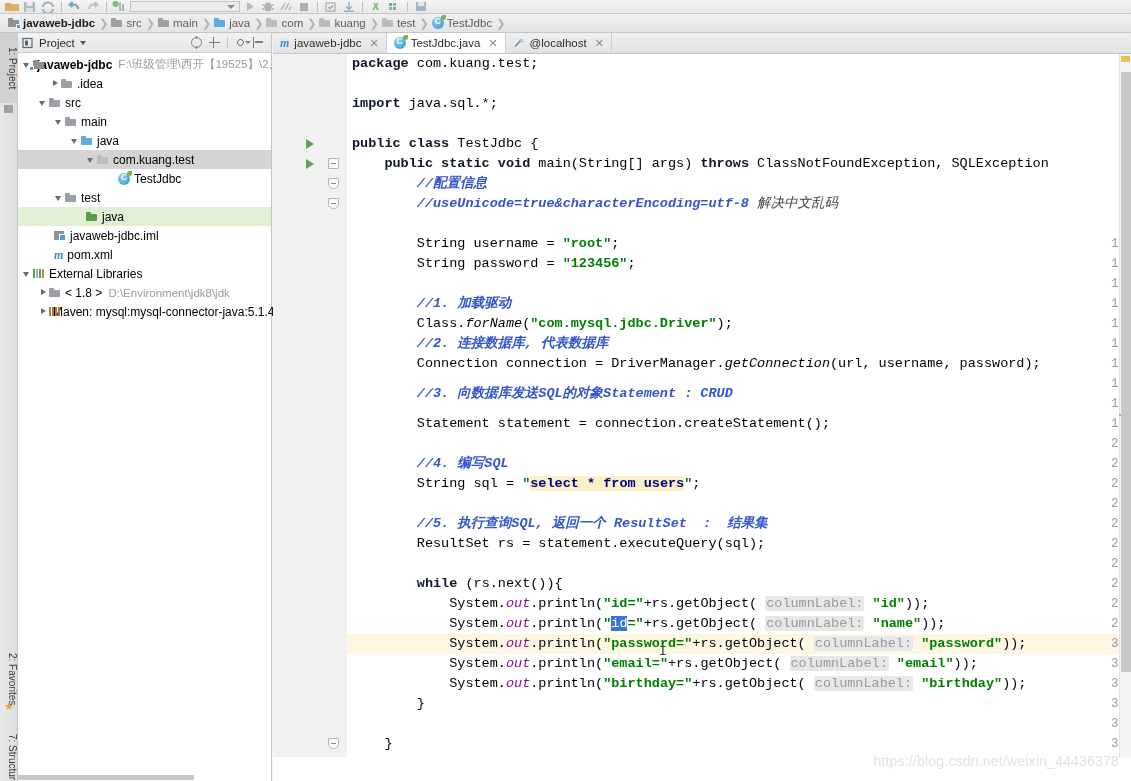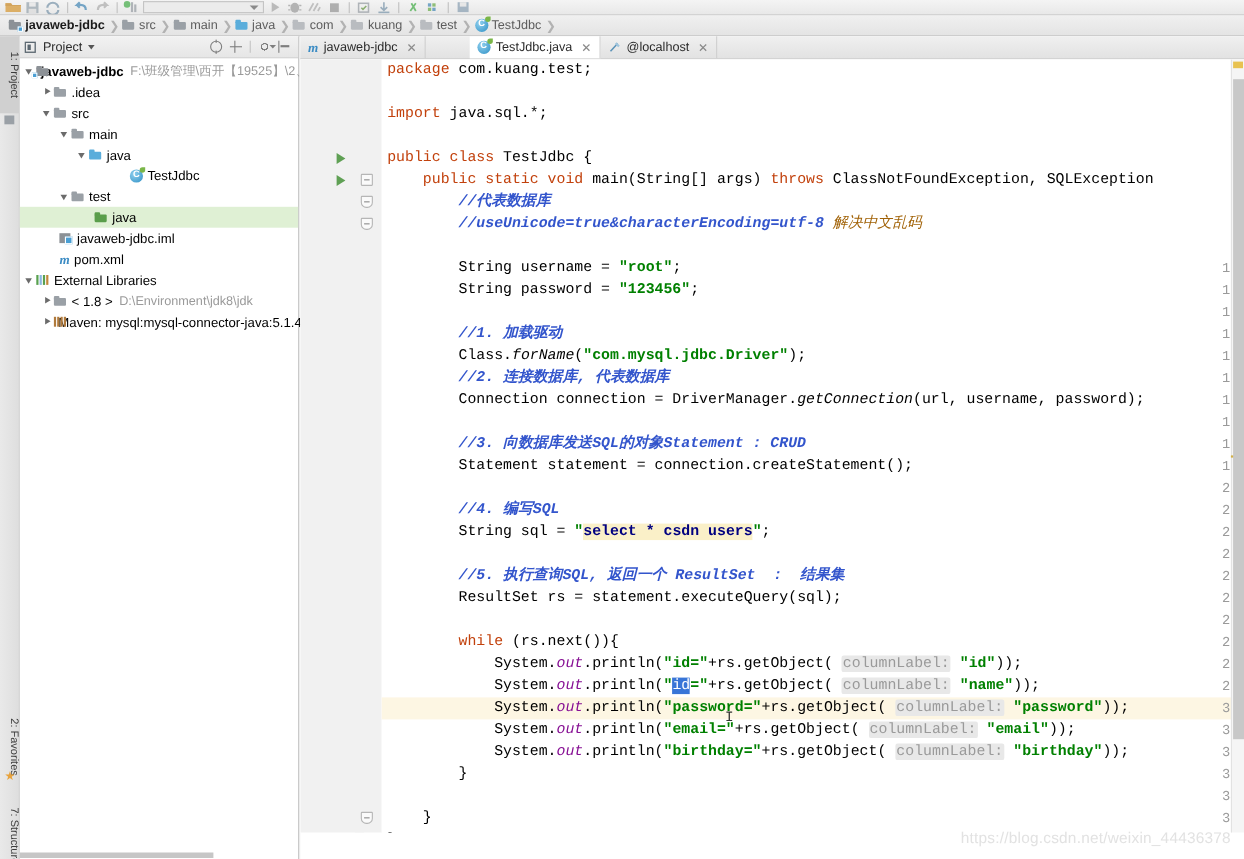--- a/index.html
+++ b/index.html
@@ -148,21 +148,21 @@
   .maven-lib i{position:absolute;top:1px;width:2px;height:9px;background:#b07a3c;}
   .maven-lib i:nth-child(1){left:0;} .maven-lib i:nth-child(2){left:3px;}
   .maven-lib i:nth-child(3){left:6px;} .maven-lib i:nth-child(4){left:9px;}
 
   
   .editor-wrap { position:absolute; left:273px; top:33px; width:858px; height:748px; background:#fff; }
   .tabbar { height:21px; background:linear-gradient(to bottom,#f0f0f0,#e2e2e2);
      border-bottom:1px solid #c5c5c5; display:flex; align-items:stretch; }
   .etab { display:flex; align-items:center; padding:0 7px; gap:5px; font-size:11.5px;
      border-right:1px solid #cfcfcf; color:#2b2b2b; position:relative; }
-  .etab.active { background:#fff;margin-left:40px; }
+  .etab.active { background:#fff; }
   .etab .x { color:#8a8a8a; font-size:11px; margin-left:3px; }
   .tab-filler { flex:1; }
 
   .code-area { position:absolute; top:21px; left:0; width:858px; height:703px;
      background:#fff; overflow:hidden; }
   .gutter { position:absolute; left:0; top:0; width:58px; height:703px;
      background:#f1f1f1; border-right:0px; }
   .foldbar { position:absolute; left:50px; top:0; width:24px; height:703px; background:#f1f1f1;}
   .codecol-bg { position:absolute; left:74px; top:0; right:12px; height:703px; background:#fff;}
   .gutter-line { position:absolute; right:5px; width:50px; text-align:right;
@@ -171,24 +171,24 @@
      border-top:5px solid transparent; border-bottom:5px solid transparent;
      border-left:8px solid #5fa054; }
   .fold { position:absolute; left:55px; width:11px; height:11px; border:1px solid #b6b6b6;
      background:#fafafa; border-radius:1px;}
   .fold:after{content:"";position:absolute;left:2px;top:4px;width:5px;height:1px;background:#8a8a8a;}
   .fold.tick { border-radius:1px 1px 5px 5px; }
 
   .codeline { position:absolute; left:79px; height:20px; line-height:20px;
      font-family:"Liberation Mono",monospace; font-size:13.5px; white-space:pre; color:#000; }
   .hl-row { position:absolute; left:74px; right:12px; height:20px; background:#fdf6e3; }
-  .kw  { color:#c2410c; font-weight:normal; }
+  .kw  { color:#0f172a; font-weight:bold; }
   .str { color:#008000; font-weight:bold; }
   .cmt-blue { color:#3355cc; font-style:italic; font-weight:bold; }
-  .cmt-grey { color:#a16207; font-style:italic;margin-top:12px; }
+  .cmt-grey { color:#404040; font-style:italic;margin-top:12px; }
   .ital { font-style:italic; }
   .purple { color:#871094; font-style:italic; }
   .hint { background:#e8e8e8; color:#9a9a9a; border-radius:2px; padding:0 1px; font-style:normal;}
   .sqlhl { background:#faf0c8; }
   .sqlkw { color:#000080; font-weight:bold; }
   .selblock { background:#3875d7; color:#fff; }
 
   
   .markerbar { position:absolute; right:0; top:21px; width:12px; height:703px;
      background:#f5f5f5; border-left:1px solid #e2e2e2;}
@@ -385,21 +385,21 @@
 
       <div class="trow" style="padding-left:4px">
         <span class="arrow down"></span>
         <span class="ficon mod">
             <span class="badge"></span>
           </span>
         <span class="tlabel bold">javaweb-jdbc</span>
         <span class="tpath">F:\班级管理\西开【19525】\2、什</span>
       </div>
 
-      <div class="trow" style="padding-left:20px">
+      <div class="trow" style="padding-left:32px">
         <span class="arrow right"></span>
         <span class="ficon"></span>
         <span class="tlabel">.idea</span>
       </div>
 
       <div class="trow" style="padding-left:20px">
         <span class="arrow down"></span>
         <span class="ficon"></span>
         <span class="tlabel">src</span>
       </div>
@@ -409,20 +409,25 @@
         <span class="ficon"></span>
         <span class="tlabel">main</span>
       </div>
 
       <div class="trow" style="padding-left:52px">
         <span class="arrow down"></span>
         <span class="ficon blue"></span>
         <span class="tlabel">java</span>
       </div>
 
+      <div class="trow sel-grey" style="padding-left:68px">
+        <span class="arrow down"></span>
+        <span class="ficon pkg"></span>
+        <span class="tlabel">com.kuang.test</span>
+      </div>
 
       <div class="trow" style="padding-left:100px">
         <span class="cicon">
             <span class="leaf"></span>
           </span>
         <span class="tlabel">TestJdbc</span>
       </div>
 
 
       <div class="trow" style="padding-left:36px">
@@ -559,32 +564,32 @@
 
       <div class="fold" style="top:104px"></div>
       <div class="fold tick" style="top:124px"></div>
       <div class="fold tick" style="top:144px"></div>
       <div class="fold tick" style="top:684px"></div>
 
       <div class="codeline" style="top:0px"><span class="kw">package</span> com.kuang.test;</div>
       <div class="codeline" style="top:40px"><span class="kw">import</span> java.sql.*;</div>
       <div class="codeline" style="top:100px">    <span class="kw">public static void</span> main(String[] args) <span class="kw">throws</span> ClassNotFoundException, SQLException</div>
       <div class="codeline" style="top:80px"><span class="kw">public class</span> TestJdbc {</div>
-      <div class="codeline cmt-blue" style="top:120px">        //代表数据库</div>
+      <div class="codeline cmt-blue" style="top:120px">        //配置信息</div>
       <div class="codeline" style="top:140px">        <span class="cmt-blue">//useUnicode=true&amp;characterEncoding=utf-8</span> <span class="cmt-grey">解决中文乱码</span></div>
       <div class="codeline" style="top:180px">        String username = <span class="str">"root"</span>;</div>
       <div class="codeline" style="top:200px">        String password = <span class="str">"123456"</span>;</div>
       <div class="codeline cmt-blue" style="top:240px">        //1. 加载驱动</div>
       <div class="codeline" style="top:260px">        Class.<span class="ital">forName</span>(<span class="str">"com.mysql.jdbc.Driver"</span>);</div>
       <div class="codeline cmt-blue" style="top:280px">        //2. 连接数据库, 代表数据库</div>
       <div class="codeline" style="top:300px">        Connection connection = DriverManager.<span class="ital">getConnection</span>(url, username, password);</div>
-      <div class="codeline cmt-blue" style="top:340px">        //3. 向数据库发送SQL的对象Statement : CRUD</div>
+      <div class="codeline cmt-blue" style="top:330px">        //3. 向数据库发送SQL的对象Statement : CRUD</div>
       <div class="codeline" style="top:360px">        Statement statement = connection.createStatement();</div>
       <div class="codeline cmt-blue" style="top:400px">        //4. 编写SQL</div>
-      <div class="codeline" style="top:420px">        String sql = <span class="str">"</span><span class="sqlhl"><span class="sqlkw">select</span> <span class="sqlkw">*</span> <span class="sqlkw">csdn</span> <span class="sqlkw">users</span></span><span class="str">"</span>;</div>
+      <div class="codeline" style="top:420px">        String sql = <span class="str">"</span><span class="sqlhl"><span class="sqlkw">select</span> <span class="sqlkw">*</span> <span class="sqlkw">from</span> <span class="sqlkw">users</span></span><span class="str">"</span>;</div>
       <div class="codeline cmt-blue" style="top:460px">        //5. 执行查询SQL, 返回一个 ResultSet  :  结果集</div>
       <div class="codeline" style="top:480px">        ResultSet rs = statement.executeQuery(sql);</div>
       <div class="codeline" style="top:520px">        <span class="kw">while</span> (rs.next()){</div>
       <div class="codeline" style="top:540px">            System.<span class="purple">out</span>.println(<span class="str">"id="</span>+rs.getObject( <span class="hint">columnLabel:</span> <span class="str">"id"</span>));</div>
       <div class="codeline" style="top:560px">            System.<span class="purple">out</span>.println(<span class="str">"</span><span class="selblock">id</span><span class="str">="</span>+rs.getObject( <span class="hint">columnLabel:</span> <span class="str">"name"</span>));</div>
       <div class="codeline" style="top:580px">            System.<span class="purple">out</span>.println(<span class="str">"password="</span>+rs.getObject( <span class="hint">columnLabel:</span> <span class="str">"password"</span>));</div>
       <div class="codeline" style="top:600px">            System.<span class="purple">out</span>.println(<span class="str">"email="</span>+rs.getObject( <span class="hint">columnLabel:</span> <span class="str">"email"</span>));</div>
       <div class="codeline" style="top:620px">            System.<span class="purple">out</span>.println(<span class="str">"birthday="</span>+rs.getObject( <span class="hint">columnLabel:</span> <span class="str">"birthday"</span>));</div>
       <div class="codeline" style="top:640px">        }</div>
       <div class="codeline" style="top:680px">    }</div>

